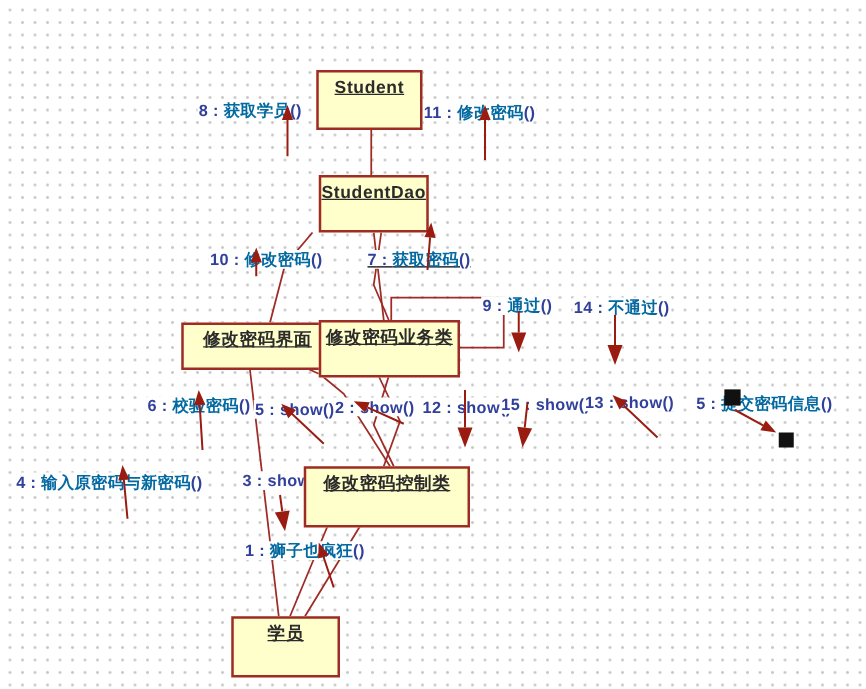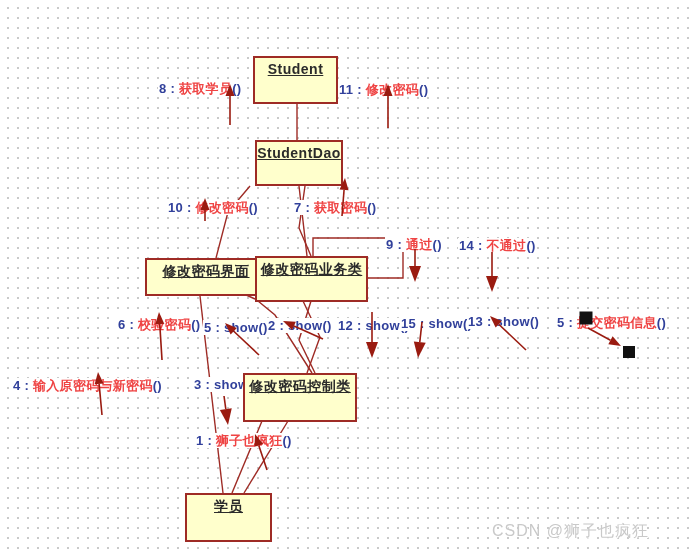--- a/index.html
+++ b/index.html
@@ -35,21 +35,21 @@
     position:absolute;
     font-size:13px;
     font-weight:bold;
     line-height:15px;
     white-space:nowrap;
     background:#ffffff;
     padding:0 1px;
     letter-spacing:0.3px;
   }
   .msg-num,.msg-paren{color:#31409b;}
-  .msg-name{color:#ef4444;}
+  .msg-name{color:#0369a1;}
   .msg-name.latin{color:#31409b;}
   .watermark{
     position:absolute;
     font-size:16px;
     color:#c9c9c9;
     letter-spacing:1px;
     white-space:nowrap;
     text-shadow:1px 1px 0 #ffffff;
   }
 </style>
@@ -68,40 +68,40 @@
       <polyline points="303,301 320,337 307,373" fill="none" stroke="#9e2b25" stroke-width="1.4"></polyline>
       <polyline points="311,301 299,340 315,373" fill="none" stroke="#9e2b25" stroke-width="1.4"></polyline>
       <polyline points="258,301 275,315 312,373" fill="none" stroke="#9e2b25" stroke-width="1.4"></polyline>
       <polyline points="262,421 232,493" fill="none" stroke="#9e2b25" stroke-width="1.4"></polyline>
       <polyline points="288,421 244,493" fill="none" stroke="#9e2b25" stroke-width="1.4"></polyline>
     </svg>
   <div id="labels-layer">
       <div class="msg-label" style="left: 158px; top: 81px;"><span class="msg-num">8</span><span class="msg-num"> : </span><span class="msg-name">获取学员</span><span class="msg-paren">()</span></div>
       <div class="msg-label" style="left: 338px; top: 82px;"><span class="msg-num">11</span><span class="msg-num"> : </span><span class="msg-name">修改密码</span><span class="msg-paren">()</span></div>
       <div class="msg-label" style="left: 167px; top: 200px;"><span class="msg-num">10</span><span class="msg-num"> : </span><span class="msg-name">修改密码</span><span class="msg-paren">()</span></div>
-      <div class="msg-label" style="left: 293px; top: 200px;"><span class="msg-num">7</span><span class="msg-num"> : </span><span class="msg-name">获取密码</span><span class="msg-paren">()</span></div>
+      <div class="msg-label" style="left: 293px; top: 200px; text-decoration: underline;"><span class="msg-num">7</span><span class="msg-num"> : </span><span class="msg-name">获取密码</span><span class="msg-paren">()</span></div>
       <div class="msg-label" style="left: 385px; top: 237px;"><span class="msg-num">9</span><span class="msg-num"> : </span><span class="msg-name">通过</span><span class="msg-paren">()</span></div>
       <div class="msg-label" style="left: 458px; top: 238px;"><span class="msg-num">14</span><span class="msg-num"> : </span><span class="msg-name">不通过</span><span class="msg-paren">()</span></div>
       <div class="msg-label" style="left: 117px; top: 317px;"><span class="msg-num">6</span><span class="msg-num"> : </span><span class="msg-name">校验密码</span><span class="msg-paren">()</span></div>
       <div class="msg-label" style="left: 203px; top: 320px;"><span class="msg-num">5</span><span class="msg-num"> : </span><span class="msg-name latin">show</span><span class="msg-paren">()</span></div>
       <div class="msg-label" style="left: 267px; top: 318px;"><span class="msg-num">2</span><span class="msg-num"> : </span><span class="msg-name latin">show</span><span class="msg-paren">()</span></div>
       <div class="msg-label" style="left: 337px; top: 318px;"><span class="msg-num">12</span><span class="msg-num"> : </span><span class="msg-name latin">show</span><span class="msg-paren">()</span></div>
       <div class="msg-label" style="left: 400px; top: 316px;"><span class="msg-num">15</span><span class="msg-num"> : </span><span class="msg-name latin">show</span><span class="msg-paren">()</span></div>
       <div class="msg-label" style="left: 467px; top: 314px;"><span class="msg-num">13</span><span class="msg-num"> : </span><span class="msg-name latin">show</span><span class="msg-paren">()</span></div>
       <div class="msg-label" style="left: 556px; top: 315px;"><span class="msg-num">5</span><span class="msg-num"> : </span><span class="msg-name">提交密码信息</span><span class="msg-paren">()</span></div>
       <div class="msg-label" style="left: 12px; top: 378px;"><span class="msg-num">4</span><span class="msg-num"> : </span><span class="msg-name">输入原密码与新密码</span><span class="msg-paren">()</span></div>
       <div class="msg-label" style="left: 193px; top: 377px;"><span class="msg-num">3</span><span class="msg-num"> : </span><span class="msg-name latin">show</span><span class="msg-paren">()</span></div>
       <div class="msg-label" style="left: 195px; top: 433px;"><span class="msg-num">1</span><span class="msg-num"> : </span><span class="msg-name">狮子也疯狂</span><span class="msg-paren">()</span></div>
     </div>
   <div id="objects-layer">
       <div class="obj-box" style="left: 253px; top: 23px; width: 85px; height: 48px; border-color: rgb(158, 43, 37); background: rgb(255, 255, 204); margin-top: 33px;"><span class="obj-label">Student</span></div>
       <div class="obj-box" style="left: 255px; top: 140px; width: 88px; height: 46px; border-color: rgb(158, 43, 37); background: rgb(255, 255, 204);"><span class="obj-label">StudentDao</span></div>
       <div class="obj-box" style="left: 145px; top: 258px; width: 122px; height: 38px; border-color: rgb(158, 43, 37); background: rgb(255, 255, 204);"><span class="obj-label">修改密码界面</span></div>
       <div class="obj-box" style="left: 255px; top: 256px; width: 113px; height: 46px; border-color: rgb(158, 43, 37); background: rgb(255, 255, 204);"><span class="obj-label">修改密码业务类</span></div>
-      <div class="obj-box" style="left: 243px; top: 373px; width: 114px; height: 49px; border-color: rgb(158, 43, 37); background: rgb(255, 255, 204);"><span class="obj-label">修改密码控制类</span></div>
+      <div class="obj-box" style="left: 243px; top: 373px; width: 133px; height: 49px; border-color: rgb(158, 43, 37); background: rgb(255, 255, 204);"><span class="obj-label">修改密码控制类</span></div>
       <div class="obj-box" style="left: 185px; top: 493px; width: 87px; height: 49px; border-color: rgb(158, 43, 37); background: rgb(255, 255, 204);"><span class="obj-label">学员</span></div>
     </div>
   <svg class="layer" id="arrows-layer">
       <g>
         <line x1="230" y1="125" x2="230" y2="96" stroke="#9a1b10" stroke-width="1.6"></line>
         <polygon points="230,84 234.5,96 225.5,96" fill="#9a1b10"></polygon>
       </g>
       <g>
         <line x1="388" y1="128" x2="388" y2="96" stroke="#9a1b10" stroke-width="1.6"></line>
         <polygon points="388,84 392.5,96 383.5,96" fill="#9a1b10"></polygon>
@@ -158,14 +158,13 @@
         <line x1="224" y1="396" x2="225.8138016458075" y2="409.1500619321044" stroke="#9a1b10" stroke-width="1.6"></line>
         <polygon points="228,425 219.87007487034666,409.96988631492655 231.75752842126835,408.33023754928223" fill="#9a1b10"></polygon>
       </g>
       <g>
         <line x1="267" y1="470" x2="258.79473319220205" y2="445.3841995766062" stroke="#9a1b10" stroke-width="1.6"></line>
         <polygon points="255,434 263.0638080334294,443.96117462953043 254.52565835097474,446.80722452368195" fill="#9a1b10"></polygon>
       </g>
       <rect x="579.5" y="311.5" width="13" height="13" fill="#111111"></rect>
       <rect x="623" y="346" width="12" height="12" fill="#111111"></rect>
     </svg>
-  <div class="watermark" style="left: 492px; top: 521px; color: rgb(201, 201, 201);">CSDN @狮子也疯狂</div>
 </div>
 
 </body></html>

